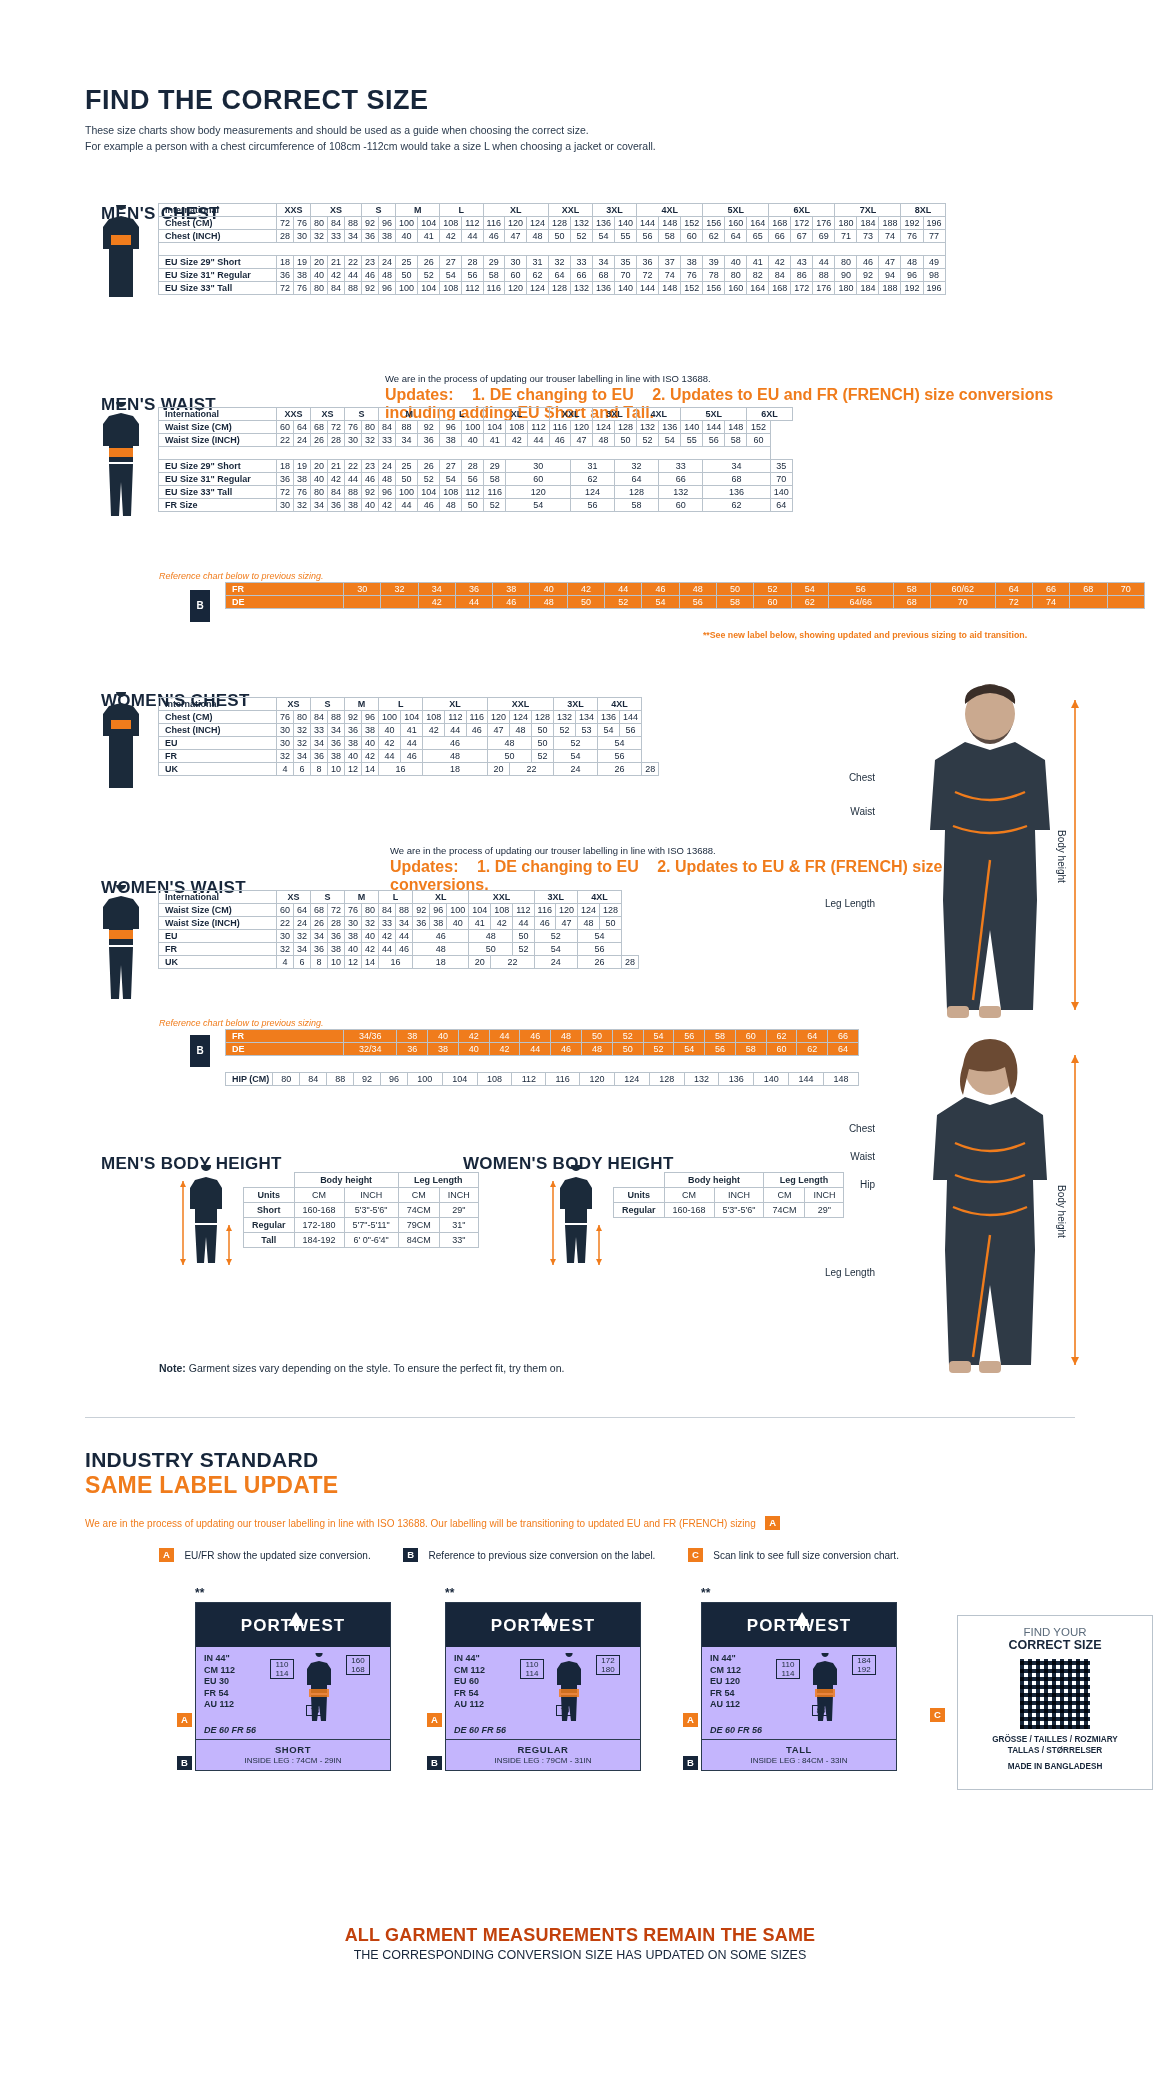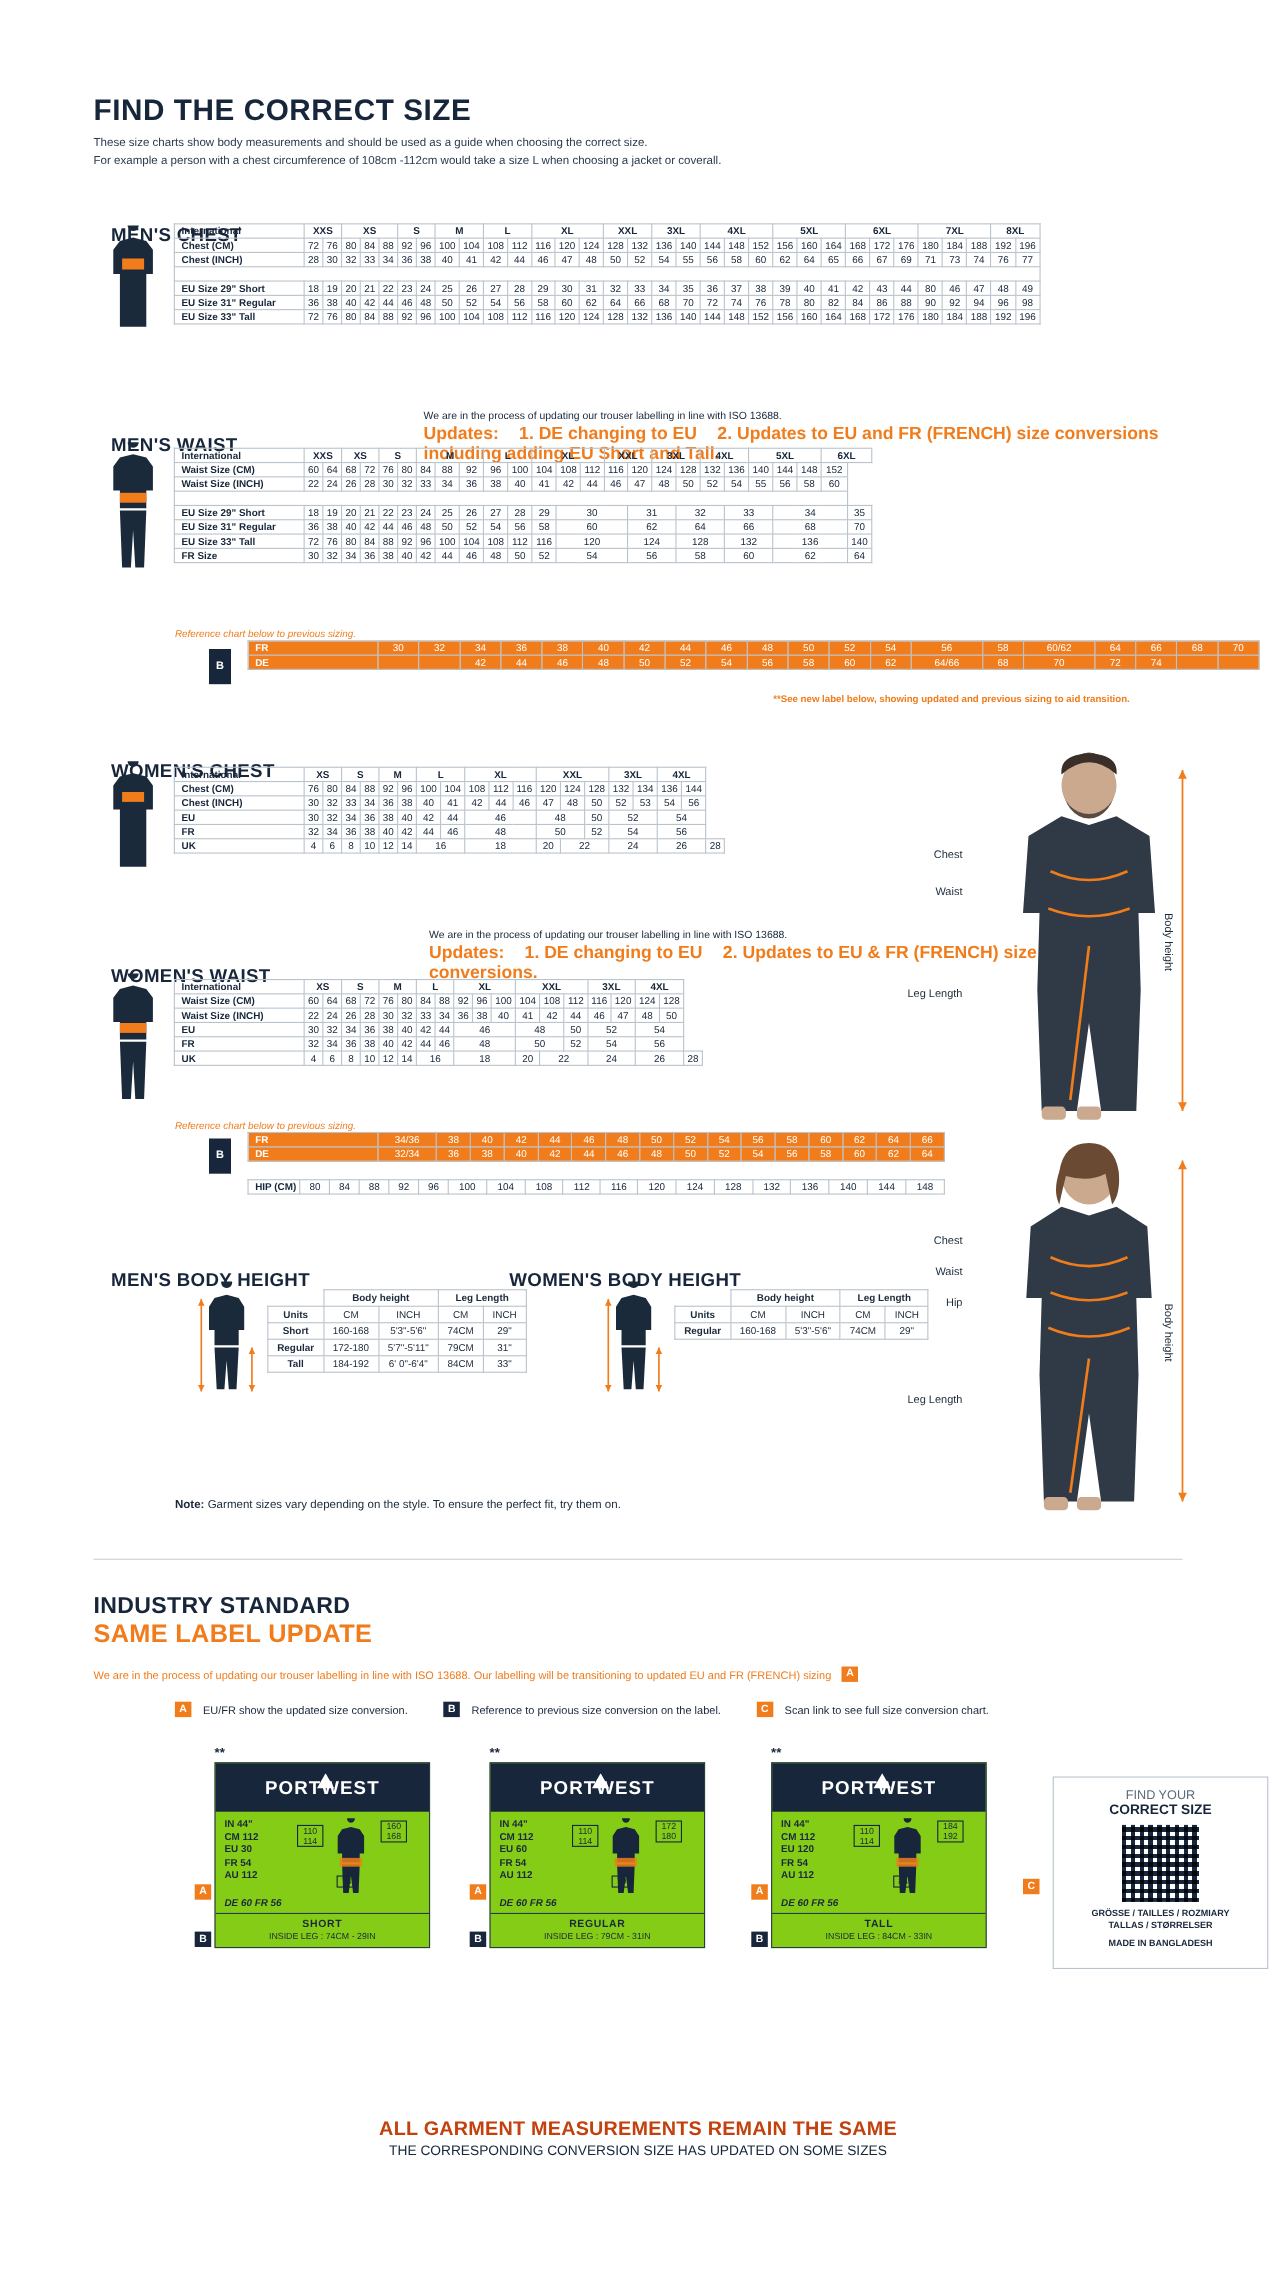--- a/index.html
+++ b/index.html
@@ -59,21 +59,21 @@
 
   .legend-line { font-size:10px; color:#17263a; }
   .tag {
     display:inline-block; width:15px; height:14px; line-height:14px; text-align:center;
     background:#f07c1c; color:#fff; font-weight:bold; font-size:9.5px; vertical-align:middle;
   }
   .tag.dark { background:#17263a; }
 
   
   .label-card {
-    position:absolute; width:196px; border:1px solid #2a3a4d; background:#84cc16;
+    position:absolute; width:196px; border:1px solid #2a3a4d; background:#c4b5fd;
   }
   .label-top { background:#17263a; height:44px; position:relative; }
   .brandtxt {
     color:#fff; font-weight:bold; font-size:17px; letter-spacing:1px;
     position:absolute; left:50%; top:13px; transform:translateX(-50%);
     white-space:nowrap;
   }
   .label-body { position:relative; height:92px; }
   .sizecol { position:absolute; left:8px; top:6px; font-size:9px; line-height:11.5px; }
   .sizecol b { font-weight:bold; }

